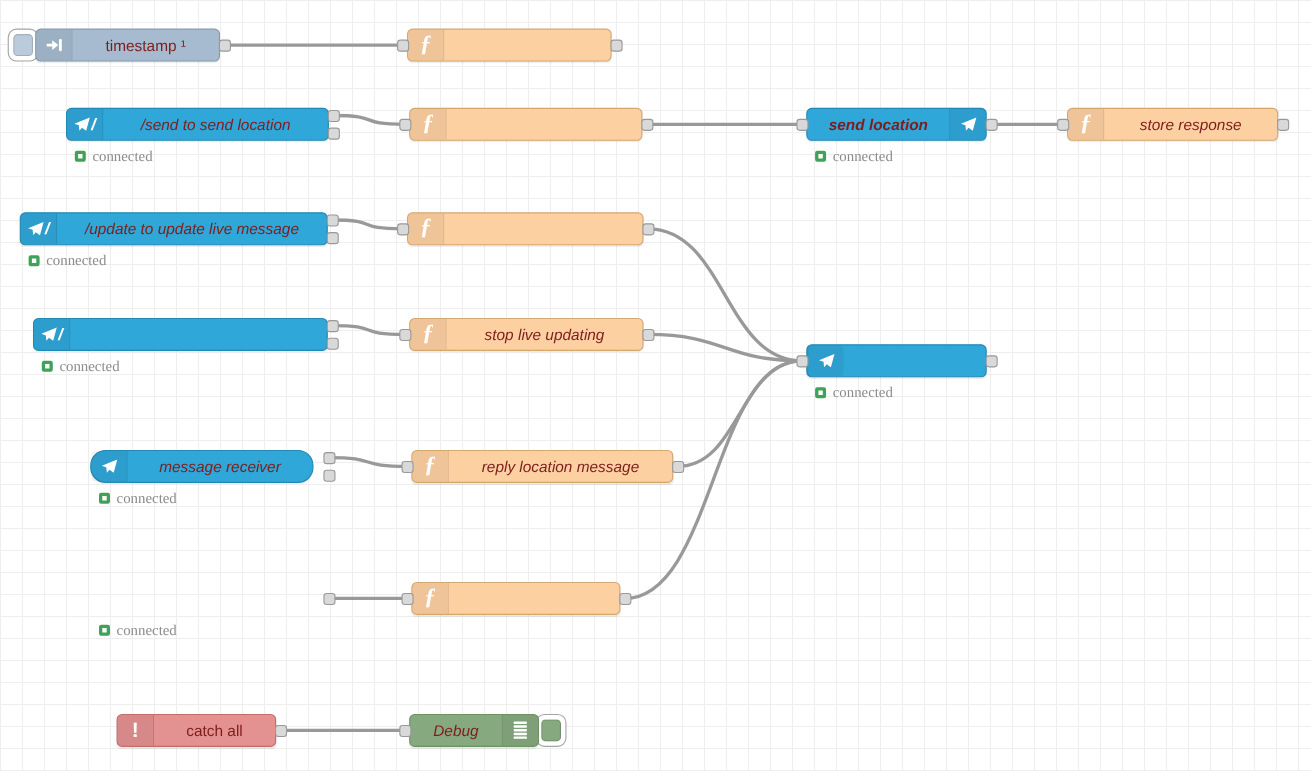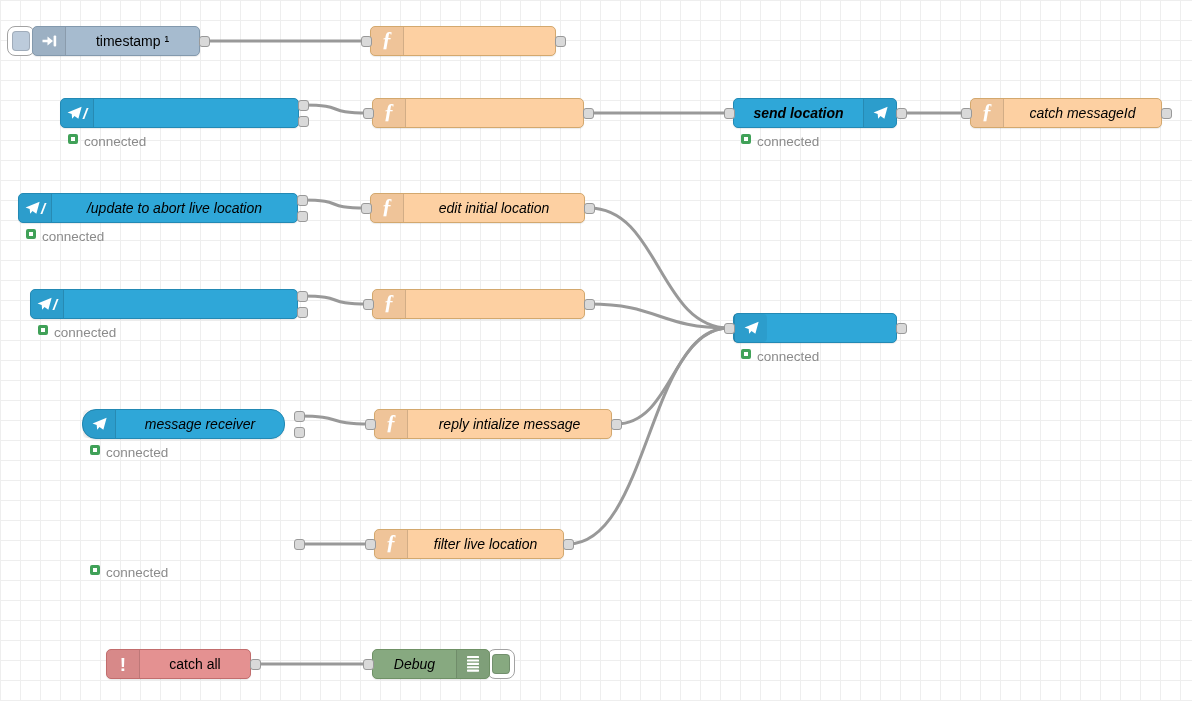--- a/index.html
+++ b/index.html
@@ -28,29 +28,29 @@
     width:32px;flex:0 0 32px;display:flex;align-items:center;justify-content:center;
     background:rgba(0,0,0,0.055);color:#fff;
   }
   .icon.left{border-right:1px solid rgba(0,0,0,0.12);border-radius:4px 0 0 4px;}
   .icon.right{border-left:1px solid rgba(0,0,0,0.12);order:2;border-radius:0 4px 4px 0;}
   .icon .fx{font-family:"Liberation Serif","DejaVu Serif",serif;font-style:italic;font-weight:bold;font-size:21px;line-height:1;padding-bottom:3px;}
   .icon .ex{font-weight:bold;font-size:19px;line-height:1;}
   .icon .slash{font-weight:bold;font-style:italic;font-size:15px;margin-left:1px;}
   .lbl{
     flex:1;display:flex;align-items:center;justify-content:center;
-    font-size:14px;color:#000000;padding:0 8px;white-space:nowrap;overflow:hidden;
+    font-size:14px;color:#7f1d1d;padding:0 8px;white-space:nowrap;overflow:hidden;
   }
   .lbl.it{font-style:italic;}
   .port{
     position:absolute;width:11px;height:11px;box-sizing:border-box;
     background:#d9d9d9;border:1px solid #999;border-radius:3px;z-index:4;
   }
   .status{
-    position:absolute;display:flex;z-index:2;
+    position:absolute;display:flex;align-items:center;z-index:2;font-family:Liberation Serif, serif;
   }
   .status .ring{
     width:10px;height:10px;box-sizing:border-box;border-radius:2px;
     border:3px solid #40a158;background:#fff;flex:0 0 10px;
   }
   .status .stxt{margin-left:6px;font-size:13.5px;color:#8b8b8b;}
   .nbutton{
     position:absolute;box-sizing:border-box;width:28px;height:30px;
     background:#fff;border:1px solid #a3a3a3;border-radius:8px;z-index:2;
     display:flex;align-items:center;justify-content:center;
@@ -99,20 +99,21 @@
     </div>
     <div class="port" style="left: 360.5px; top: 35.5px;"></div>
     <div class="port" style="left: 554.5px; top: 35.5px;"></div>
     <div class="node" style="left: 60px; top: 98px; width: 239px; background: rgb(47, 167, 216); border-color: rgb(35, 137, 180);">
       <span class="icon left">
         <svg width="15" height="15" viewBox="0 0 16 16">
           <path fill="#fff" d="M15.6 0.8 L0.6 6.9 L5.0 8.5 L5.5 13.6 L8.0 10.7 L12.1 13.7 Z"></path>
         </svg>
         <span class="slash">/</span>
       </span>
+      <span class="lbl it">/send to send location</span>
     </div>
     <div class="port" style="left: 297.5px; top: 99.5px;"></div>
     <div class="port" style="left: 297.5px; top: 115.5px;"></div>
     <div class="status" style="left: 68px; top: 134px;">
       <span class="ring" style="border-color: rgb(64, 161, 88);"></span>
       <span class="stxt" style="color: rgb(139, 139, 139);">connected</span>
     </div>
     <div class="node" style="left: 372px; top: 98px; width: 212px; background: rgb(253, 208, 162); border-color: rgb(211, 168, 110);">
       <span class="icon left">
         <span class="fx">ƒ</span>
@@ -131,44 +132,43 @@
     <div class="port" style="left: 723.5px; top: 107.5px;"></div>
     <div class="port" style="left: 895.5px; top: 107.5px;"></div>
     <div class="status" style="left: 741px; top: 134px;">
       <span class="ring" style="border-color: rgb(64, 161, 88);"></span>
       <span class="stxt" style="color: rgb(139, 139, 139);">connected</span>
     </div>
     <div class="node" style="left: 970px; top: 98px; width: 192px; background: rgb(253, 208, 162); border-color: rgb(211, 168, 110);">
       <span class="icon left">
         <span class="fx">ƒ</span>
       </span>
-      <span class="lbl it">catch messageId</span>
+      <span class="lbl it">store response</span>
     </div>
     <div class="port" style="left: 960.5px; top: 107.5px;"></div>
     <div class="port" style="left: 1160.5px; top: 107.5px;"></div>
     <div class="node" style="left: 18px; top: 193px; width: 280px; background: rgb(47, 167, 216); border-color: rgb(35, 137, 180);">
       <span class="icon left">
         <svg width="15" height="15" viewBox="0 0 16 16">
           <path fill="#fff" d="M15.6 0.8 L0.6 6.9 L5.0 8.5 L5.5 13.6 L8.0 10.7 L12.1 13.7 Z"></path>
         </svg>
         <span class="slash">/</span>
       </span>
-      <span class="lbl it">/update to abort live location</span>
+      <span class="lbl it">/update to update live message</span>
     </div>
     <div class="port" style="left: 296.5px; top: 194.5px;"></div>
     <div class="port" style="left: 296.5px; top: 210.5px;"></div>
     <div class="status" style="left: 26px; top: 229px;">
       <span class="ring" style="border-color: rgb(64, 161, 88);"></span>
       <span class="stxt" style="color: rgb(139, 139, 139);">connected</span>
     </div>
     <div class="node" style="left: 370px; top: 193px; width: 215px; background: rgb(253, 208, 162); border-color: rgb(211, 168, 110);">
       <span class="icon left">
         <span class="fx">ƒ</span>
       </span>
-      <span class="lbl it">edit initial location</span>
     </div>
     <div class="port" style="left: 360.5px; top: 202.5px;"></div>
     <div class="port" style="left: 583.5px; top: 202.5px;"></div>
     <div class="node" style="left: 30px; top: 289px; width: 268px; background: rgb(47, 167, 216); border-color: rgb(35, 137, 180);">
       <span class="icon left">
         <svg width="15" height="15" viewBox="0 0 16 16">
           <path fill="#fff" d="M15.6 0.8 L0.6 6.9 L5.0 8.5 L5.5 13.6 L8.0 10.7 L12.1 13.7 Z"></path>
         </svg>
         <span class="slash">/</span>
       </span>
@@ -176,20 +176,21 @@
     <div class="port" style="left: 296.5px; top: 290.5px;"></div>
     <div class="port" style="left: 296.5px; top: 306.5px;"></div>
     <div class="status" style="left: 38px; top: 325px;">
       <span class="ring" style="border-color: rgb(64, 161, 88);"></span>
       <span class="stxt" style="color: rgb(139, 139, 139);">connected</span>
     </div>
     <div class="node" style="left: 372px; top: 289px; width: 213px; background: rgb(253, 208, 162); border-color: rgb(211, 168, 110);">
       <span class="icon left">
         <span class="fx">ƒ</span>
       </span>
+      <span class="lbl it">stop live updating</span>
     </div>
     <div class="port" style="left: 362.5px; top: 298.5px;"></div>
     <div class="port" style="left: 583.5px; top: 298.5px;"></div>
     <div class="node" style="left: 733px; top: 313px; width: 164px; background: rgb(47, 167, 216); border-color: rgb(35, 137, 180);">
       <span class="icon right">
         <svg width="15" height="15" viewBox="0 0 16 16">
           <path fill="#fff" d="M15.6 0.8 L0.6 6.9 L5.0 8.5 L5.5 13.6 L8.0 10.7 L12.1 13.7 Z"></path>
         </svg>
       </span>
     </div>
@@ -210,34 +211,33 @@
     <div class="port" style="left: 293.5px; top: 410.5px;"></div>
     <div class="port" style="left: 293.5px; top: 426.5px;"></div>
     <div class="status" style="left: 90px; top: 445px;">
       <span class="ring" style="border-color: rgb(64, 161, 88);"></span>
       <span class="stxt" style="color: rgb(139, 139, 139);">connected</span>
     </div>
     <div class="node" style="left: 374px; top: 409px; width: 238px; background: rgb(253, 208, 162); border-color: rgb(211, 168, 110);">
       <span class="icon left">
         <span class="fx">ƒ</span>
       </span>
-      <span class="lbl it">reply intialize message</span>
+      <span class="lbl it">reply location message</span>
     </div>
     <div class="port" style="left: 364.5px; top: 418.5px;"></div>
     <div class="port" style="left: 610.5px; top: 418.5px;"></div>
     <div class="port" style="left: 293.5px; top: 538.5px;"></div>
     <div class="status" style="left: 90px; top: 565px;">
       <span class="ring" style="border-color: rgb(64, 161, 88);"></span>
       <span class="stxt" style="color: rgb(139, 139, 139);">connected</span>
     </div>
     <div class="node" style="left: 374px; top: 529px; width: 190px; background: rgb(253, 208, 162); border-color: rgb(211, 168, 110);">
       <span class="icon left">
         <span class="fx">ƒ</span>
       </span>
-      <span class="lbl it">filter live location</span>
     </div>
     <div class="port" style="left: 364.5px; top: 538.5px;"></div>
     <div class="port" style="left: 562.5px; top: 538.5px;"></div>
     <div class="node" style="left: 106px; top: 649px; width: 145px; background: rgb(228, 145, 145); border-color: rgb(194, 109, 109);">
       <span class="icon left">
         <span class="ex">!</span>
       </span>
       <span class="lbl">catch all</span>
     </div>
     <div class="port" style="left: 249.5px; top: 658.5px;"></div>

